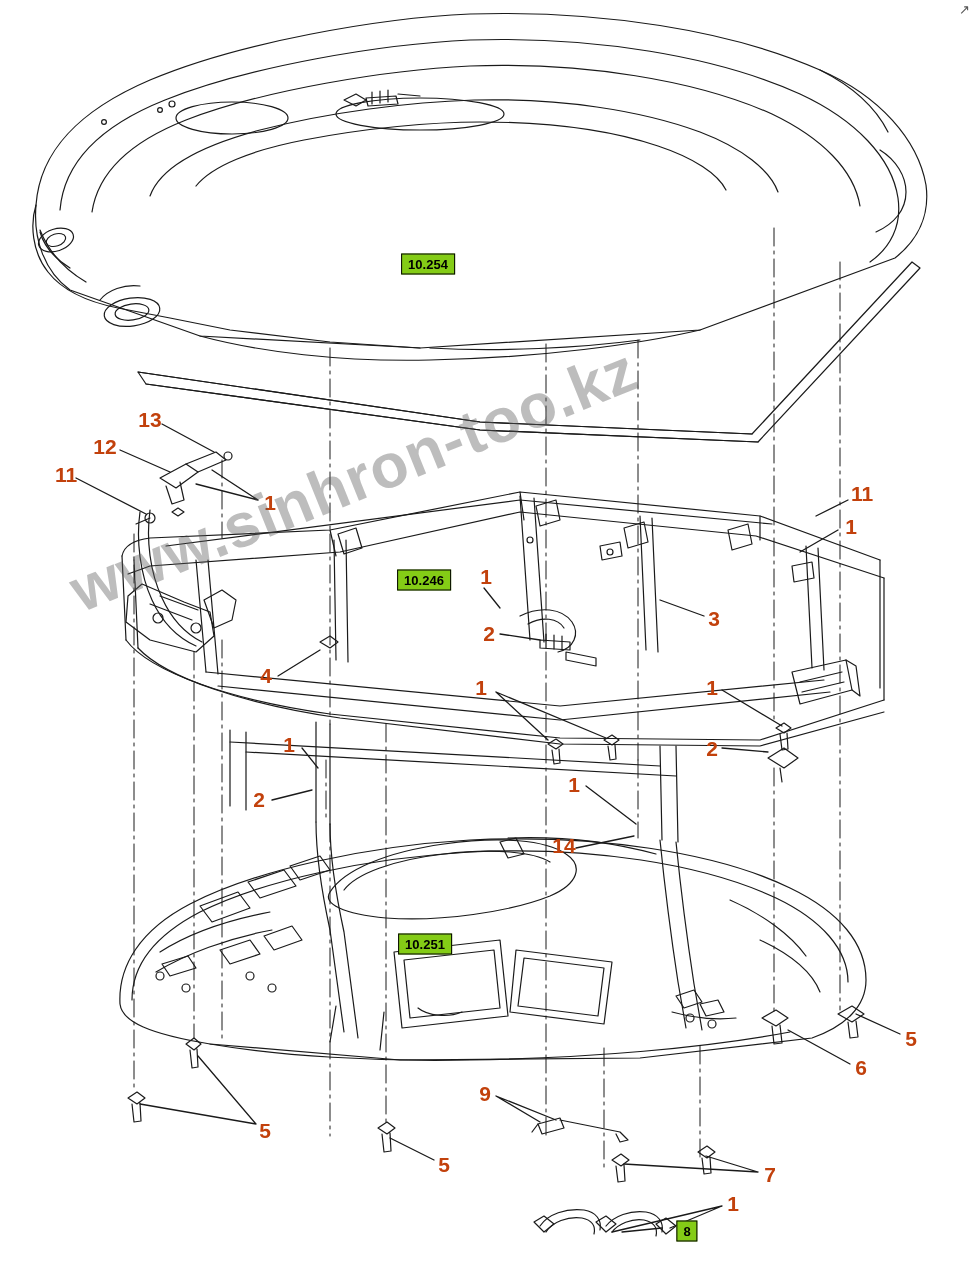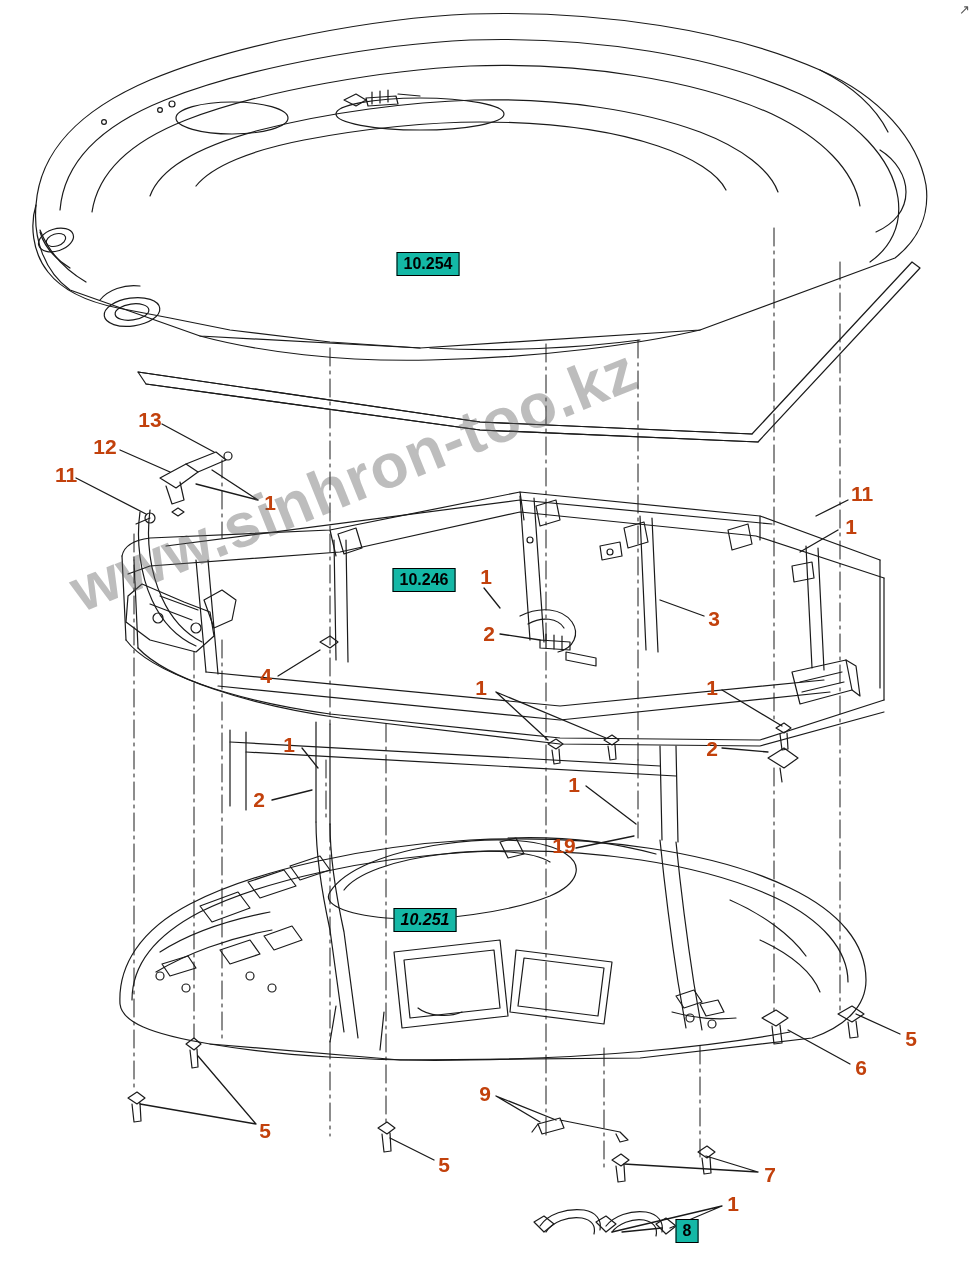--- a/index.html
+++ b/index.html
@@ -30,24 +30,24 @@
     font-size: 21px;
     font-weight: bold;
     color: #c2410c;
     line-height: 1;
     white-space: nowrap;
     transform: translate(-50%, -50%);
   }
   .boxref {
     position: absolute;
     font-family: "Liberation Sans", sans-serif;
-    font-size: 16px;
+    font-size: 13px;
     font-weight: bold;
     color: #000000;
-    background: #14b8a6;
+    background: #84cc16;
     border: 1.6px solid #000000;
     padding: 3px 6px 3px 6px;
     line-height: 1;
     white-space: nowrap;
     transform: translate(-50%, -50%);
   }
   .watermark {
     position: absolute;
     left: 60px;
     top: 560px;
@@ -315,40 +315,40 @@
         <path d="M496 1096 L 540 1122 M496 1096 L 556 1120"></path>
         <path d="M758 1172 L 706 1156 M758 1172 L 624 1164"></path>
         <path d="M722 1206 L 670 1228 M722 1206 L 612 1232"></path>
         <path d="M662 1228 L 622 1232"></path>
       </g>
     </g>
   </svg>
 
   <div class="boxref" style="left:428px; top:264px;">10.254</div>
   <div class="boxref" style="left:424px; top:580px;">10.246</div>
-  <div class="boxref" style="left:425px; top:920px;font-style:italic;">10.251</div>
+  <div class="boxref" style="left:425px; top:944px;">10.251</div>
   <div class="boxref" style="left:687px; top:1231px;">8</div>
 
   <div class="callout" style="left:150px; top:419px;">13</div>
   <div class="callout" style="left:105px; top:446px;">12</div>
   <div class="callout" style="left:66px;  top:474px;">11</div>
   <div class="callout" style="left:270px; top:502px;">1</div>
   <div class="callout" style="left:862px; top:493px;">11</div>
   <div class="callout" style="left:851px; top:526px;">1</div>
   <div class="callout" style="left:486px; top:576px;">1</div>
   <div class="callout" style="left:714px; top:618px;">3</div>
   <div class="callout" style="left:489px; top:633px;">2</div>
   <div class="callout" style="left:266px; top:675px;">4</div>
   <div class="callout" style="left:481px; top:687px;">1</div>
   <div class="callout" style="left:712px; top:687px;">1</div>
   <div class="callout" style="left:289px; top:744px;">1</div>
   <div class="callout" style="left:712px; top:748px;">2</div>
   <div class="callout" style="left:574px; top:784px;">1</div>
   <div class="callout" style="left:259px; top:799px;">2</div>
-  <div class="callout" style="left:564px; top:845px;">19</div>
+  <div class="callout" style="left:564px; top:845px;">14</div>
   <div class="callout" style="left:911px; top:1038px;">5</div>
   <div class="callout" style="left:861px; top:1067px;">6</div>
   <div class="callout" style="left:265px; top:1130px;">5</div>
   <div class="callout" style="left:444px; top:1164px;">5</div>
   <div class="callout" style="left:485px; top:1093px;">9</div>
   <div class="callout" style="left:770px; top:1174px;">7</div>
   <div class="callout" style="left:733px; top:1203px;">1</div>
 
   <div class="watermark">www.sinhron-too.kz</div>
 

